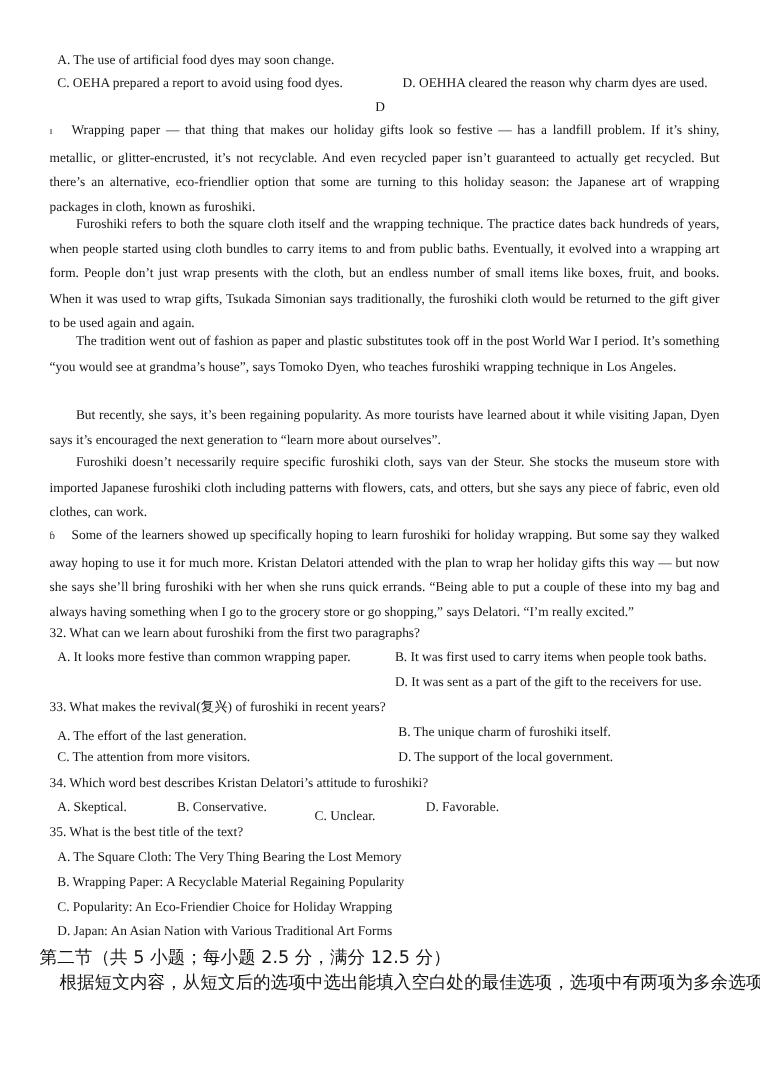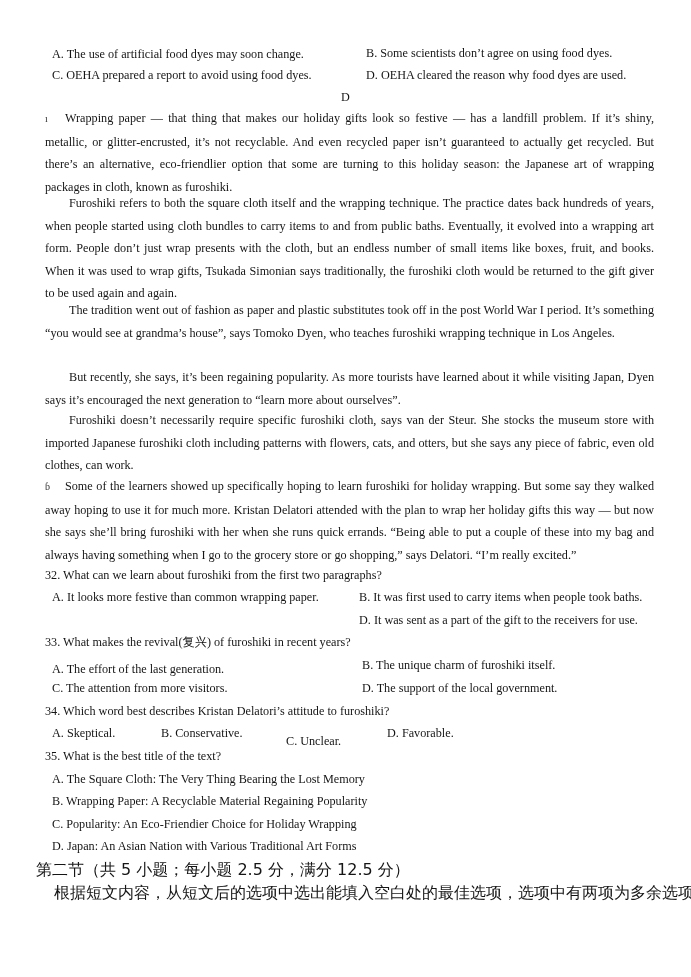--- a/index.html
+++ b/index.html
@@ -21,23 +21,22 @@
   .opt-r { left: 359px; }
   .center { left: 0; width: 691px; text-align: center; }
   .cjk { font-family: "DejaVu Sans", sans-serif; font-size: 16px; }
 </style>
 </head>
 <body>
 
 <div class="page">
 
   <div class="line opt-l" style="top:48px">A. The use of artificial food dyes may soon change.</div>
-  <div class="line opt-r" style="top:47px;left:366px">B. Some scientists don’t agree on using food dyes.</div>
   <div class="line opt-l" style="top:69px">C. OEHA prepared a report to avoid using food dyes.</div>
-  <div class="line opt-r" style="top:69px;left:366px">D. OEHA cleared the reason why food dyes are used.</div>
+  <div class="line opt-r" style="top:69px;left:366px">D. OEHHA cleared the reason why charm dyes are used.</div>
 
   <div class="line center" style="top:91px">D</div>
 
   <div class="para" style="top:107px"><span class="mark">ı</span><span>Wrapping paper — that thing that makes our holiday gifts look so festive — has a landfill problem. If it’s shiny, metallic, or glitter-encrusted, it’s not recyclable. And even recycled paper isn’t guaranteed to actually get recycled. But there’s an alternative, eco-friendlier option that some are turning to this holiday season: the Japanese art of wrapping packages in cloth, known as furoshiki.</span></div>
 
   <div class="para" style="top:192px"><span class="indent"></span><span>Furoshiki refers to both the square cloth itself and the wrapping technique. The practice dates back hundreds of years, when people started using cloth bundles to carry items to and from public baths. Eventually, it evolved into a wrapping art form. People don’t just wrap presents with the cloth, but an endless number of small items like boxes, fruit, and books. When it was used to wrap gifts, Tsukada Simonian says traditionally, the furoshiki cloth would be returned to the gift giver to be used again and again.</span></div>
 
   <div class="para" style="top:299px"><span class="indent"></span><span>The tradition went out of fashion as paper and plastic substitutes took off in the post World War I period. It’s something “you would see at grandma’s house”, says Tomoko Dyen, who teaches furoshiki wrapping technique in Los Angeles.</span></div>
 
   <div class="para" style="top:366px"><span class="indent"></span><span>But recently, she says, it’s been regaining popularity. As more tourists have learned about it while visiting Japan, Dyen says it’s encouraged the next generation to “learn more about ourselves”.</span></div>

